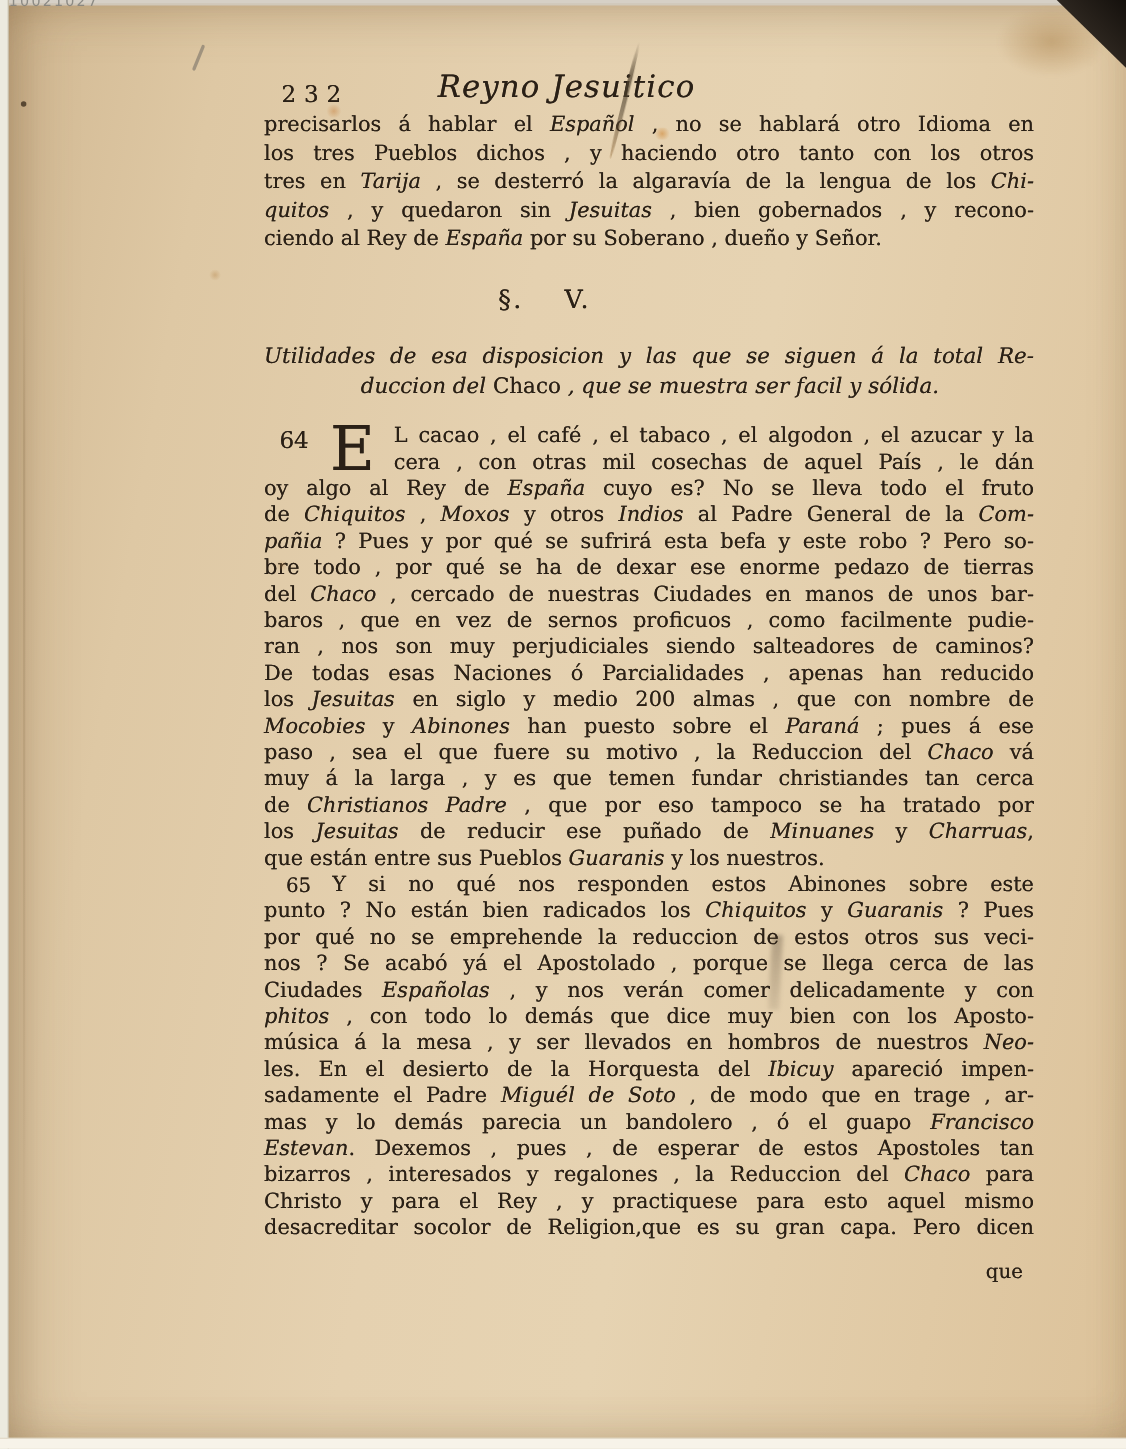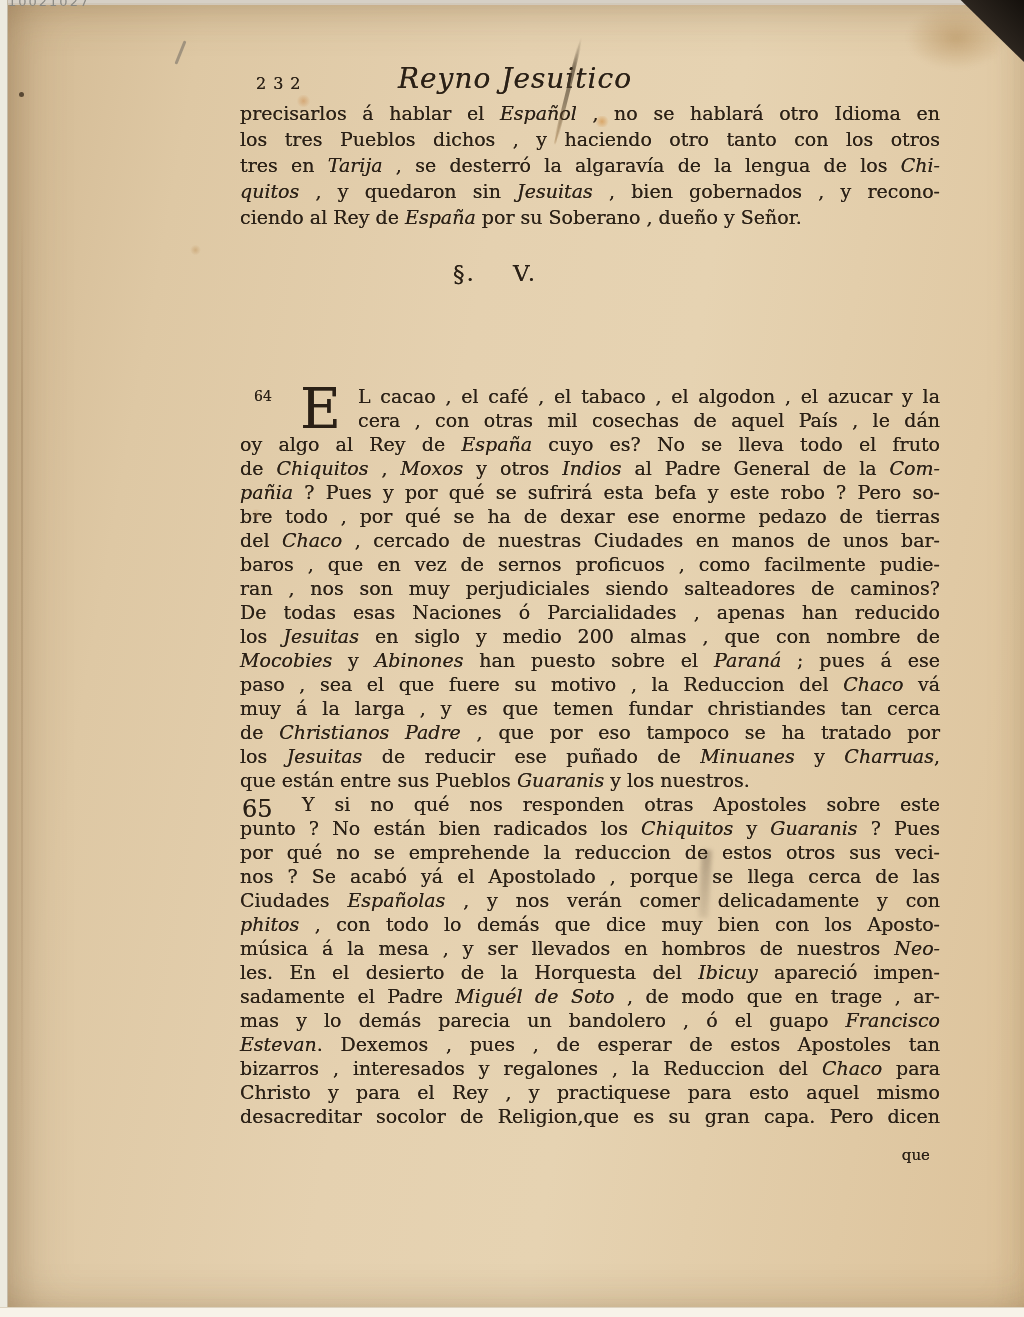--- a/index.html
+++ b/index.html
@@ -50,43 +50,43 @@
   .f3{top:508px;left:250px;width:12px;height:12px;
     background:radial-gradient(circle,rgba(185,135,75,.30),rgba(185,135,75,0) 65%);}
   .d1{top:92px;left:19px;width:5px;height:5px;background:#3d2f1f;border-radius:50%;opacity:.8;}
   .smudge{top:850px;left:700px;width:10px;height:68px;transform:rotate(3deg);filter:blur(2px);
     background:linear-gradient(rgba(60,45,30,.30),rgba(60,45,30,.10));}
   .crease{top:210px;left:21px;width:2px;height:960px;
     background:linear-gradient(180deg,rgba(120,95,60,0),rgba(120,95,60,.22) 20%,rgba(120,95,60,.14) 70%,rgba(120,95,60,0));}
   
   .page-inner{position:absolute;left:240px;top:0;width:700px;height:1317px;color:#2a2016;z-index:2;}
   .page-inner *{text-shadow:0 0 .6px rgba(42,32,22,.8);}
-  .pageno{position:absolute;left:16px;top:74px;font-size:16px;letter-spacing:7px;}
+  .pageno{position:absolute;left:16px;top:74px;font-size:21px;letter-spacing:7px;}
   .running-title{position:absolute;left:0;right:150px;top:62px;text-align:center;
     font-style:italic;font-size:28px;letter-spacing:1px;}
   .line{font-size:19px;line-height:24px;text-align:justify;text-align-last:justify;}
   .line em{}
   .short{text-align-last:left !important;}
   .intro{position:absolute;left:0;top:100px;width:700px;}
   .intro .line{line-height:26px;}
   .section-heading{position:absolute;left:0;right:190px;top:260px;text-align:center;
     font-size:23px;white-space:pre;letter-spacing:2px;}
   .subtitle{position:absolute;left:0;top:310px;width:700px;}
   .subtitle .line{line-height:27px;font-size:19.5px;font-style:italic;}
   .subtitle .line em{font-style:normal;}
   .sub2{margin-left:88px;text-align-last:left !important;}
   .p64{position:absolute;left:0;top:384px;width:700px;}
   .p65{position:absolute;left:0;top:792px;width:700px;}
   .ind{margin-left:118px;}
   .numline{padding-left:62px;}
-  .pnum{position:absolute;left:14px;top:4px;font-size:14px;}
-  .pnum65{position:absolute;left:2px;top:3px;font-size:24px;}
+  .pnum{position:absolute;left:14px;top:4px;font-size:21px;}
+  .pnum65{position:absolute;left:20px;top:3px;font-size:18px;}
   .dropcap{position:absolute;left:60px;top:0;font-size:56px;line-height:50px;}
   .catchword{position:absolute;left:0;top:1146px;width:700px;text-align:right;
-    padding-right:10px;box-sizing:border-box;font-size:15px;}
+    padding-right:10px;box-sizing:border-box;font-size:18px;}
 </style>
 </head>
 <body>
 
 <div class="scan">
   <div class="paper"></div>
 
   <div class="edge-top"></div>
   <div class="edge-left"></div>
   <div class="edge-bottom"></div>
@@ -113,20 +113,24 @@
     <section class="intro">
         <div class="line">precisarlos á hablar el <em>Español</em> , no se hablará otro Idioma en</div>
         <div class="line">los tres Pueblos dichos , y haciendo otro tanto con los otros</div>
         <div class="line">tres en <em>Tarija</em> , se desterró la algaravía de la lengua de los <em>Chi-</em></div>
         <div class="line"><em>quitos</em> , y quedaron sin <em>Jesuitas</em> , bien gobernados , y recono-</div>
         <div class="line short">ciendo al Rey de <em>España</em> por su Soberano , dueño y Señor.</div>
       </section>
 
     <div class="section-heading">§.    V.</div>
 
+    <section class="subtitle">
+        <div class="line">Utilidades de esa disposicion y las que se siguen á la total Re-</div>
+        <div class="line sub2">duccion del <em>Chaco</em> , que se muestra ser facil y sólida.</div>
+      </section>
 
     <section class="p64">
       <span class="pnum">64</span>
       <span class="dropcap">E</span>
     <div class="line ind">L cacao , el café , el tabaco , el algodon , el azucar y la</div>
         <div class="line ind">cera , con otras mil cosechas de aquel País , le dán</div>
         <div class="line">oy algo al Rey de <em>España</em> cuyo es? No se lleva todo el fruto</div>
         <div class="line">de <em>Chiquitos</em> , <em>Moxos</em> y otros <em>Indios</em> al Padre General de la <em>Com-</em></div>
         <div class="line"><em>pañia</em> ? Pues y por qué se sufrirá esta befa y este robo ? Pero so-</div>
         <div class="line">bre todo , por qué se ha de dexar ese enorme pedazo de tierras</div>
@@ -138,21 +142,21 @@
         <div class="line"><em>Mocobies</em> y <em>Abinones</em> han puesto sobre el <em>Paraná</em> ; pues á ese</div>
         <div class="line">paso , sea el que fuere su motivo , la Reduccion del <em>Chaco</em> vá</div>
         <div class="line">muy á la larga , y es que temen fundar christiandes tan cerca</div>
         <div class="line">de <em>Christianos Padre</em> , que por eso tampoco se ha tratado por</div>
         <div class="line">los <em>Jesuitas</em> de reducir ese puñado de <em>Minuanes</em> y <em>Charruas</em>,</div>
         <div class="line short">que están entre sus Pueblos <em>Guaranis</em> y los nuestros.</div>
       </section>
 
     <section class="p65">
       <span class="pnum65">65</span>
-    <div class="line numline">Y si no qué nos responden otras Apostoles sobre este</div>
+    <div class="line numline">Y si no qué nos responden estos Abinones sobre este</div>
         <div class="line">punto ? No están bien radicados los <em>Chiquitos</em> y <em>Guaranis</em> ? Pues</div>
         <div class="line">por qué no se emprehende la reduccion de estos otros sus veci-</div>
         <div class="line">nos ? Se acabó yá el Apostolado , porque se llega cerca de las</div>
         <div class="line">Ciudades <em>Españolas</em> , y nos verán comer delicadamente y con</div>
         <div class="line"><em>phitos</em> , con todo lo demás que dice muy bien con los Aposto-</div>
         <div class="line">música á la mesa , y ser llevados en hombros de nuestros <em>Neo-</em></div>
         <div class="line">les. En el desierto de la Horquesta del <em>Ibicuy</em> apareció impen-</div>
         <div class="line">sadamente el Padre <em>Miguél de Soto</em> , de modo que en trage , ar-</div>
         <div class="line">mas y lo demás parecia un bandolero , ó el guapo <em>Francisco</em></div>
         <div class="line"><em>Estevan</em>. Dexemos , pues , de esperar de estos Apostoles tan</div>

